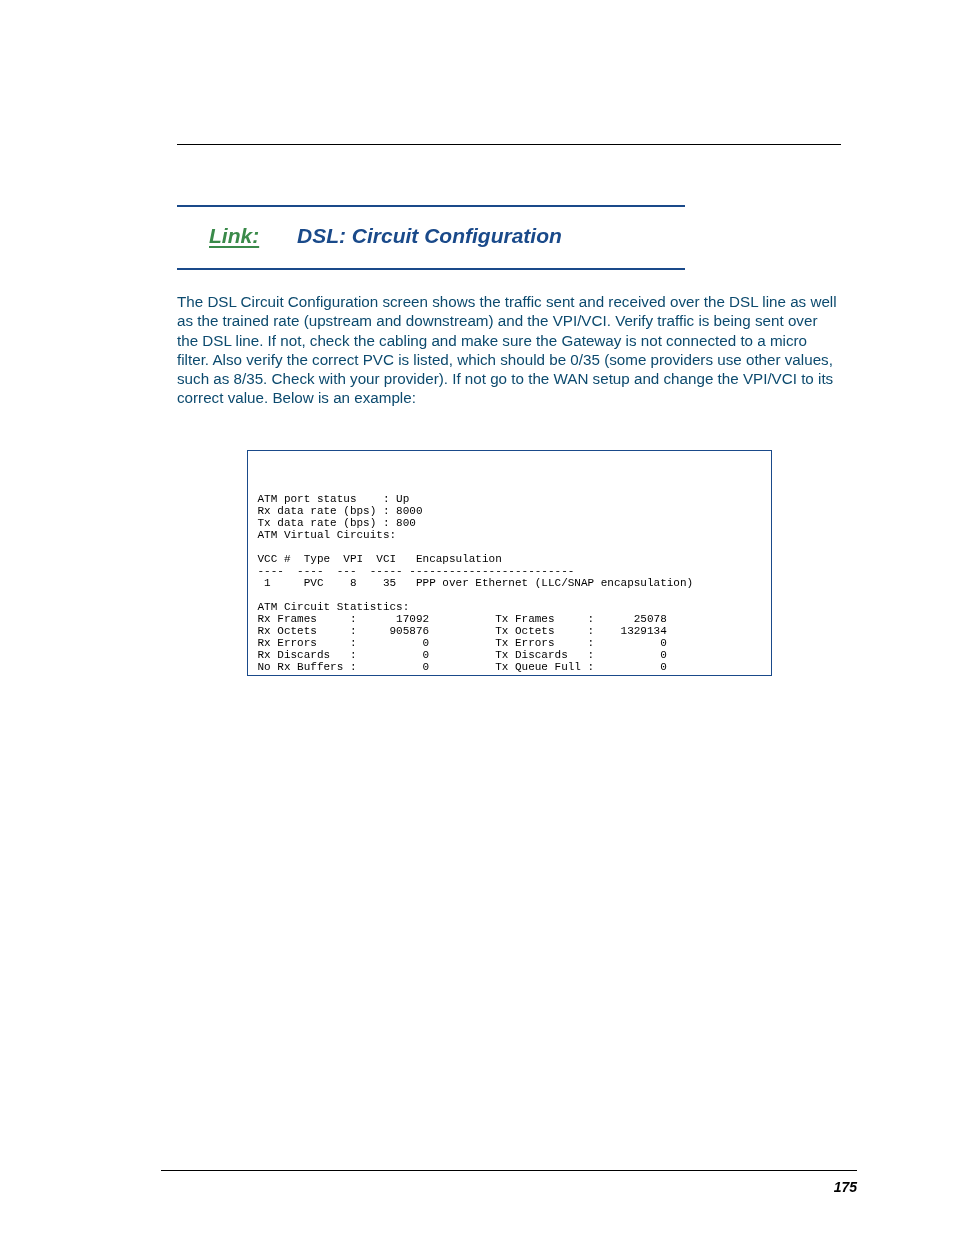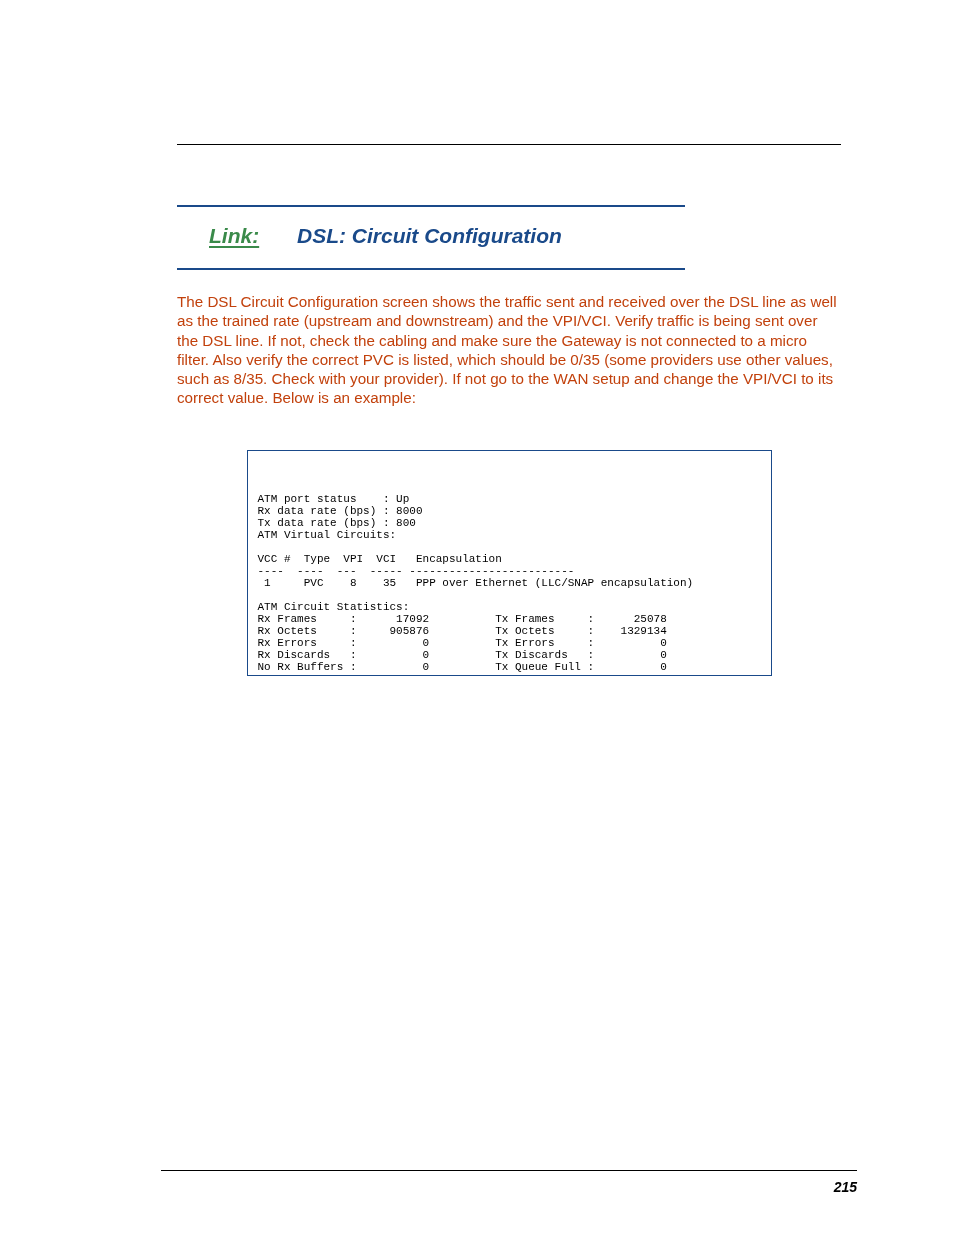--- a/index.html
+++ b/index.html
@@ -34,21 +34,21 @@
     color: #3a8a4a;
     text-decoration: underline;
     text-underline-offset: 3px;
   }
   .heading .title {
     color: #1a4a8a;
   }
   .body-text {
     font-size: 15.2px;
     line-height: 1.27;
-    color: #c2410c;
+    color: #0c4a6e;
   }
   .terminal {
     margin: 42px auto 0 auto;
     width: 525px;
     height: 226px;
     border: 1px solid #1a4a8a;
     padding: 42px 10px 10px 10px;
     font-family: "Courier New", Courier, monospace;
     font-size: 11px;
     line-height: 12px;
@@ -98,13 +98,13 @@
 
 ATM Circuit Statistics:
 Rx Frames     :      17092          Tx Frames     :      25078
 Rx Octets     :     905876          Tx Octets     :    1329134
 Rx Errors     :          0          Tx Errors     :          0
 Rx Discards   :          0          Tx Discards   :          0
 No Rx Buffers :          0          Tx Queue Full :          0</div>
 </div>
 
 <div class="footer-rule"></div>
-<div class="page-number">215</div>
+<div class="page-number">175</div>
 
 </body></html>

